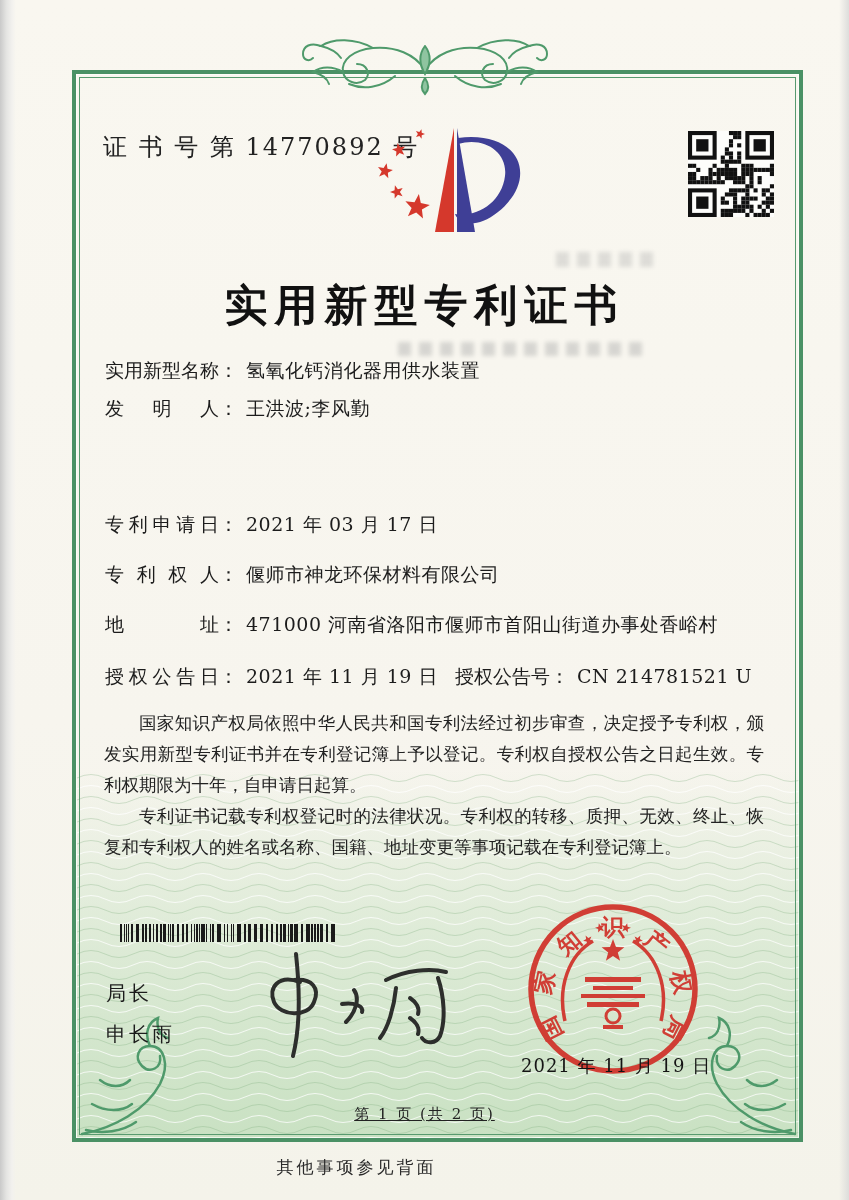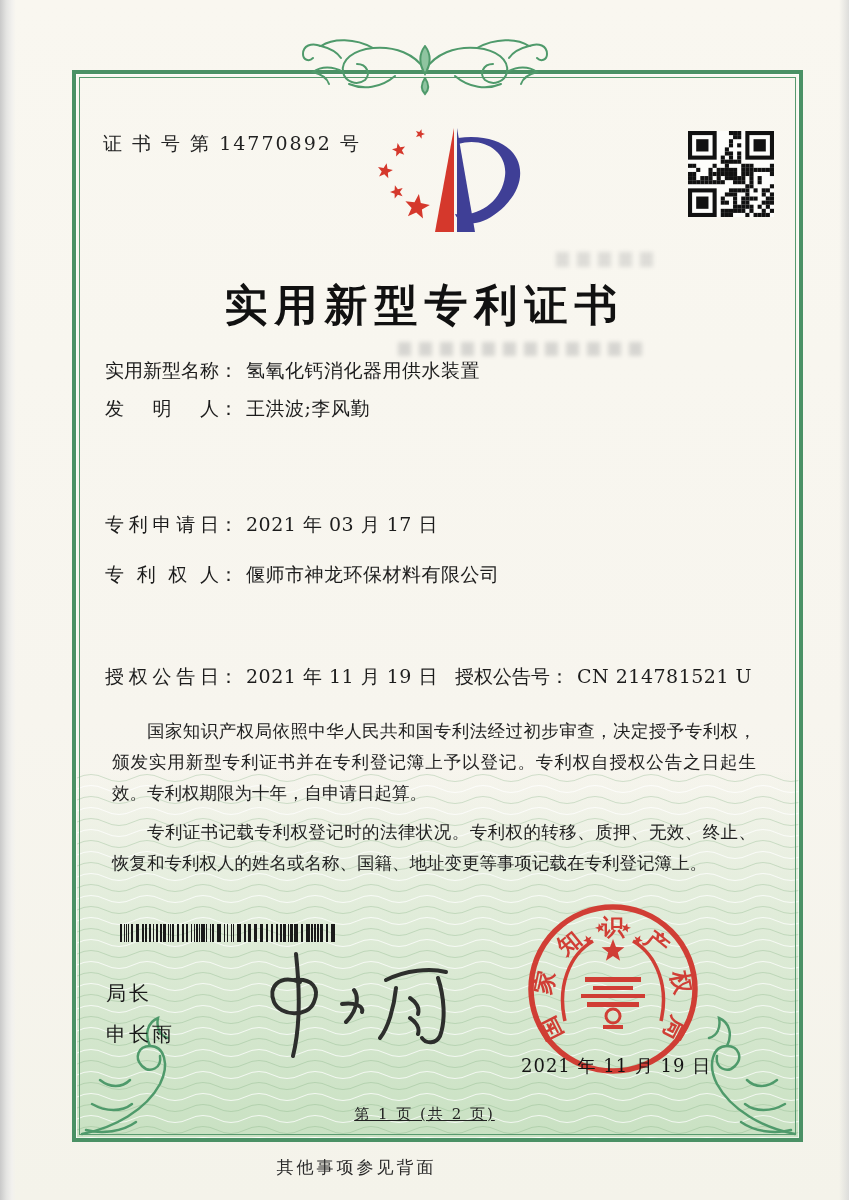--- a/index.html
+++ b/index.html
@@ -32,36 +32,36 @@
     position:absolute;left:72px;top:70px;width:731px;height:1072px;z-index:2;
     border:4px solid #4a9165;box-sizing:border-box;
     box-shadow:inset 0 0 0 1px rgba(255,255,255,.65);
     pointer-events:none;
   }
   .border-inner{
     position:absolute;inset:3px;border:1px solid #579a6f;
   }
   .cert-no{
     position:absolute;left:103px;top:131px;z-index:3;
-    font-size:19px;letter-spacing:2px;color:#222;
+    font-size:24px;letter-spacing:2px;color:#222;
   }
   .logo{position:absolute;left:362px;top:124px;width:178px;height:118px;z-index:3;}
   .qr{position:absolute;left:688px;top:131px;width:86px;height:86px;z-index:3;background:#fdfdfb;}
   .title{
     position:absolute;left:0;top:277px;width:849px;z-index:3;
     text-align:center;font-size:43px;font-weight:bold;letter-spacing:7px;color:#111;
   }
   .frow{position:absolute;left:105px;z-index:3;font-size:19px;white-space:nowrap;}
   .flabel{display:inline-block;width:114px;text-align:justify;text-align-last:justify;vertical-align:bottom;}
   .colon{margin-right:8px;}
   .fvalue{letter-spacing:.5px;}
   .grant-right{position:absolute;left:350px;top:0;}
   .paras{position:absolute;left:104px;top:708px;width:660px;z-index:3;
     font-size:17.5px;line-height:31px;text-align:justify;color:#222;}
-  .paras p{margin:8px;text-indent:2em;}
+  .paras p{margin:0;text-indent:2em;}
   .barcode{position:absolute;left:120px;top:924px;width:216px;height:18px;z-index:4;}
   .officer{position:absolute;left:106px;top:980px;z-index:4;font-size:20px;letter-spacing:3px;}
   .officer div{margin-bottom:14px;}
   .signature{position:absolute;left:238px;top:942px;width:230px;height:125px;z-index:4;}
   .seal{position:absolute;left:525px;top:901px;width:176px;height:176px;z-index:4;opacity:.92;}
   .seal-date{position:absolute;left:521px;top:1054px;z-index:5;font-size:18px;letter-spacing:1px;color:#141414;white-space:nowrap;}
   .page-num{position:absolute;left:0;top:1105px;width:849px;text-align:center;z-index:4;font-size:15px;letter-spacing:2px;color:#222;text-decoration:underline;}
   .back-note{position:absolute;left:0;top:1156px;width:713px;text-align:center;z-index:3;font-size:17px;letter-spacing:3px;color:#2a2a2a;}
   .flourish-top{position:absolute;left:288px;top:34px;width:274px;height:72px;z-index:3;}
   .corner{position:absolute;width:110px;height:128px;z-index:4;}
@@ -332,20 +332,23 @@
   </div>
   <div class="frow" style="top:396px">
     <span class="flabel">发明人</span><span class="colon">：</span><span class="fvalue">王洪波;李风勤</span>
   </div>
   <div class="frow" style="top:512px">
     <span class="flabel">专利申请日</span><span class="colon">：</span><span class="fvalue">2021 年 03 月 17 日</span>
   </div>
   <div class="frow" style="top:562px">
     <span class="flabel">专利权人</span><span class="colon">：</span><span class="fvalue">偃师市神龙环保材料有限公司</span>
   </div>
+  <div class="frow" style="top:612px">
+    <span class="flabel">地址</span><span class="colon">：</span><span class="fvalue">471000 河南省洛阳市偃师市首阳山街道办事处香峪村</span>
+  </div>
   <div class="frow" style="top:664px">
     <span class="flabel">授权公告日</span><span class="colon">：</span><span class="fvalue">2021 年 11 月 19 日</span>
     <span class="grant-right"><span>授权公告号</span><span class="colon">：</span><span class="fvalue">CN 214781521 U</span></span>
   </div>
 
   <div class="paras">
     <p>国家知识产权局依照中华人民共和国专利法经过初步审查，决定授予专利权，颁发实用新型专利证书并在专利登记簿上予以登记。专利权自授权公告之日起生效。专利权期限为十年，自申请日起算。</p>
     <p>专利证书记载专利权登记时的法律状况。专利权的转移、质押、无效、终止、恢复和专利权人的姓名或名称、国籍、地址变更等事项记载在专利登记簿上。</p>
   </div>
 

